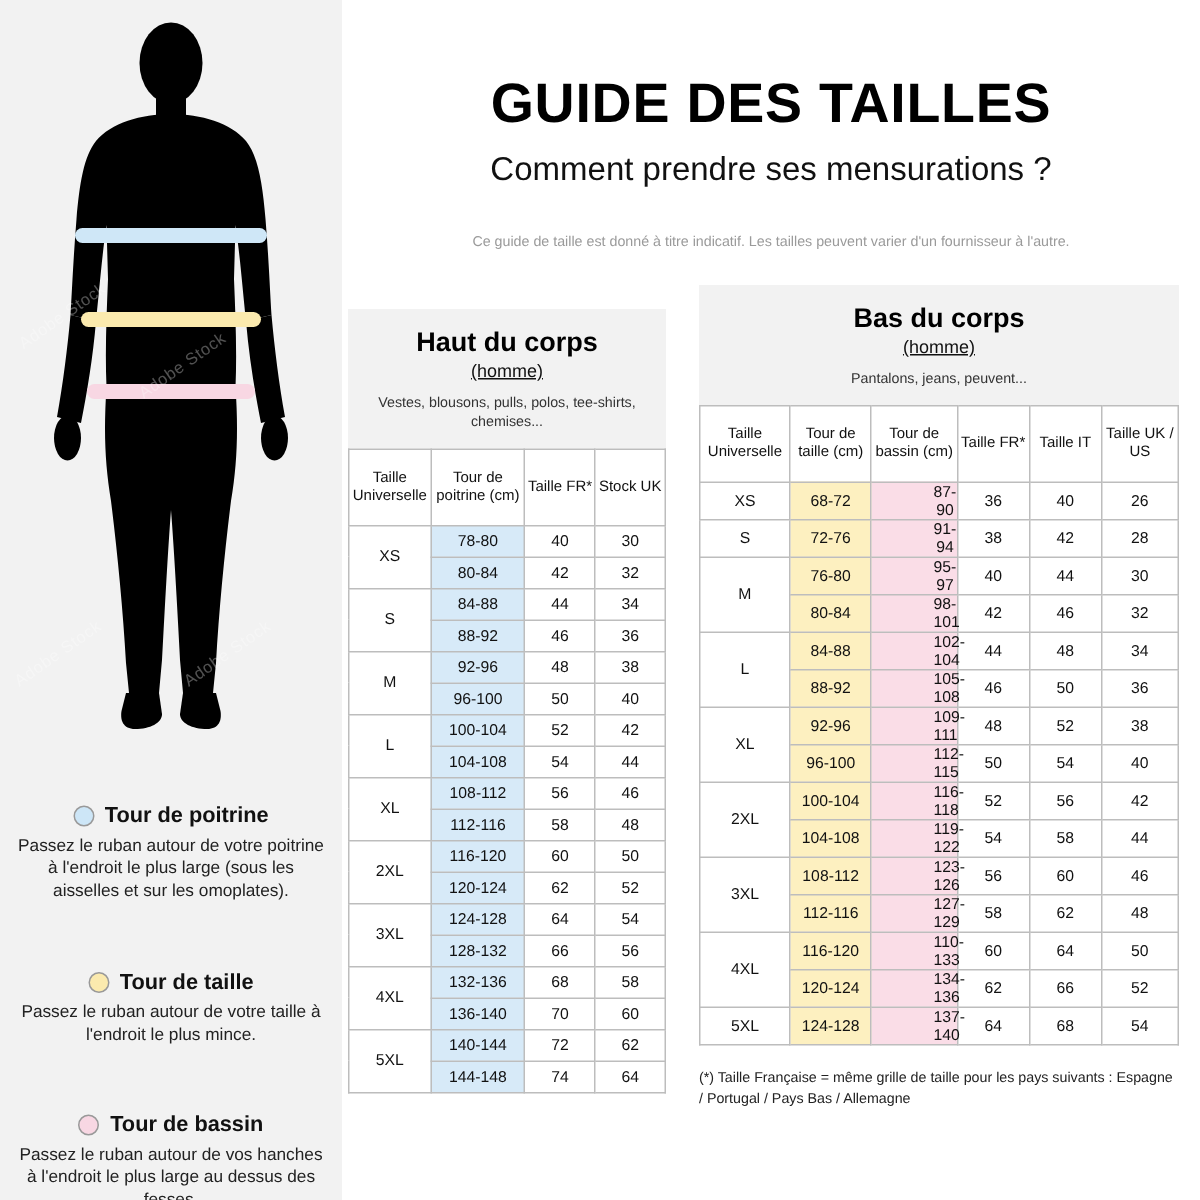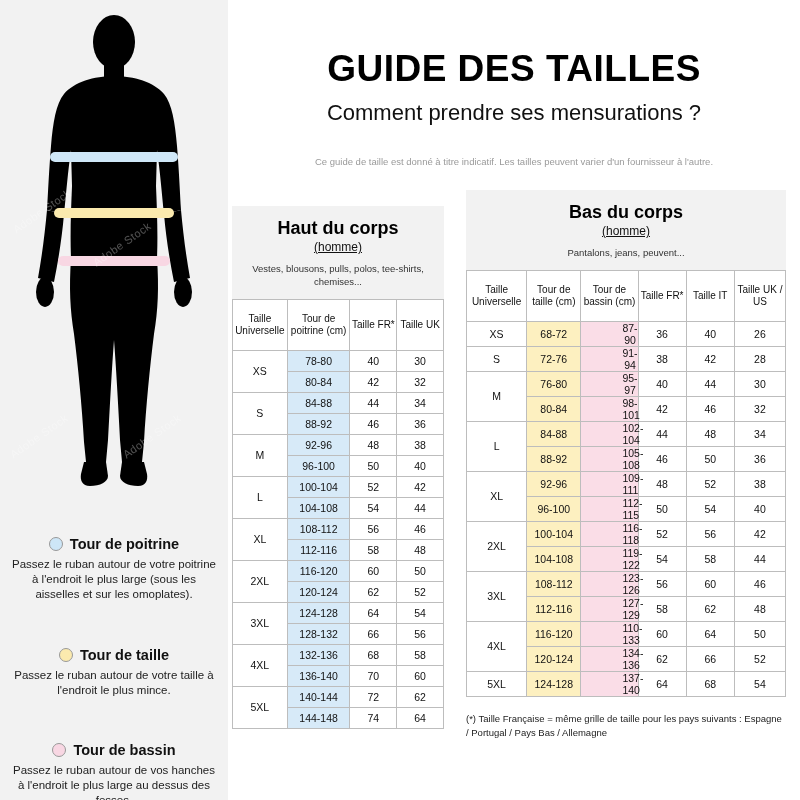--- a/index.html
+++ b/index.html
@@ -269,21 +269,21 @@
       <div class="sec-title">Haut du corps</div>
       <div class="sec-sub">(homme)</div>
       <div class="sec-desc">Vestes, blousons, pulls, polos, tee-shirts, chemises...</div>
     </div>
     <table>
       <thead>
         <tr>
           <th style="width:26%">Taille Universelle</th>
           <th style="width:30%">Tour de poitrine (cm)</th>
           <th style="width:22%">Taille FR*</th>
-          <th style="width:22%">Taille UK</th>
+          <th style="width:22%">Stock UK</th>
         </tr>
       </thead>
       <tbody id="top-body">
           <tr>
             <td rowspan="2">XS</td>
             <td class="c-blue">78-80</td>
             <td class="c-white">40</td>
             <td class="c-white">30</td>
           </tr>
           <tr>

